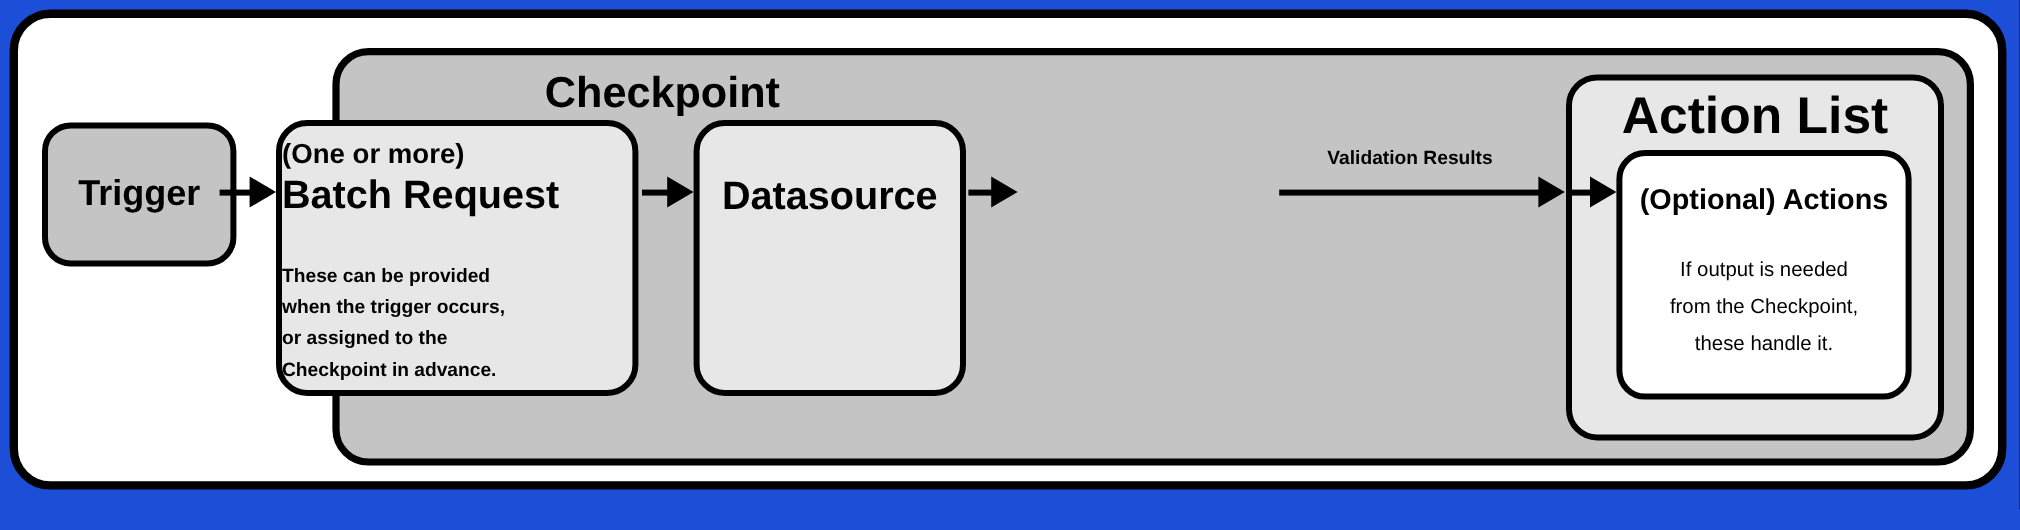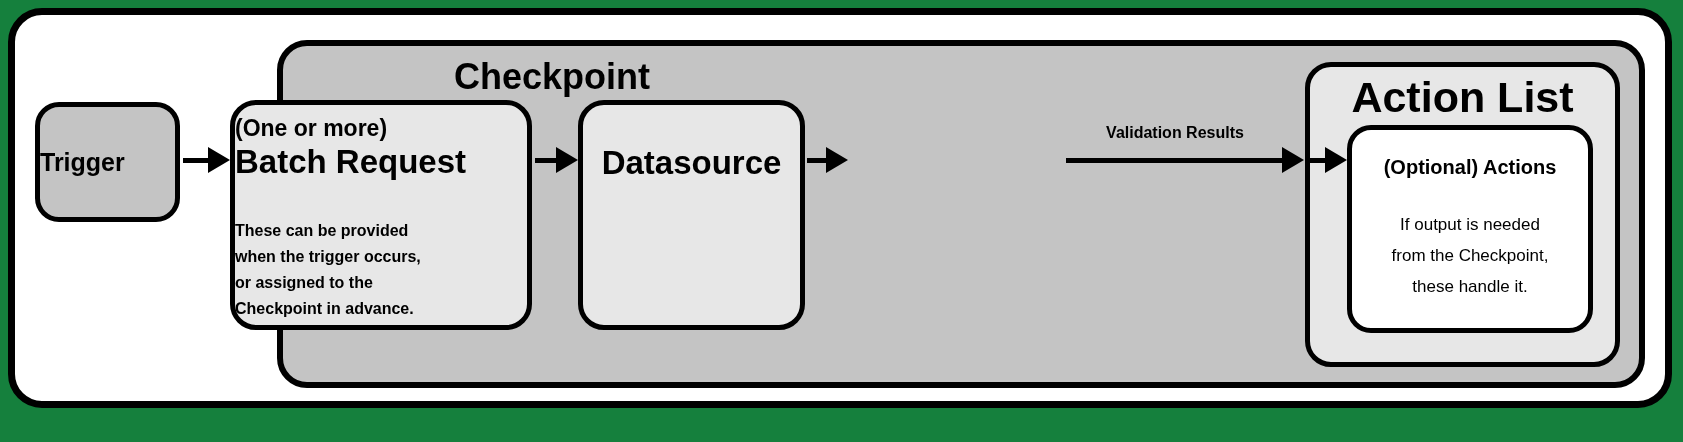--- a/index.html
+++ b/index.html
@@ -1,18 +1,18 @@
 <!DOCTYPE html>
 <html><head>
 <meta charset="utf-8">
 <style>
   html, body { margin: 0; padding: 0; background: #000; }
   .stage {
     position: relative; width: 1683px; height: 442px;
-    background: #15803d; overflow: hidden;
+    background: #1d4ed8; overflow: hidden;
     font-family: "Liberation Sans", sans-serif; color: #000;
   }
   .card {
     position: absolute; left: 8px; top: 8px; width: 1664px; height: 400px;
     box-sizing: border-box; background: #ffffff;
     border: 7px solid #000; border-radius: 34px;
   }
   .container {
     position: absolute; left: 277px; top: 40px; width: 1368px; height: 348px;
     box-sizing: border-box; background: #c4c4c4;
@@ -20,40 +20,40 @@
   }
   .container-title {
     position: absolute; left: 269px; top: 10px; transform: translateX(-50%);
     font-size: 36px; font-weight: bold; white-space: nowrap;
   }
   .node {
     position: absolute; box-sizing: border-box;
     background: #e7e7e7; border: 5px solid #000; border-radius: 26px;
   }
   .node--trigger {
-    left: 35px; top: 102px; width: 145px; height: 120px;
+    left: 35px; top: 102px; width: 162px; height: 120px;
     background: #c4c4c4; border-radius: 24px;
-    display: flex; align-items: center; 
-    font-size: 25px; font-weight: bold;
+    display: flex; align-items: center; justify-content: center;
+    font-size: 30px; font-weight: bold;
   }
   .node--batch { left: 230px; top: 100px; width: 302px; height: 230px; text-align: left; padding-top: 10px; }
   .batch-supertitle { font-size: 23px; font-weight: bold; line-height: 27px; }
   .batch-title { font-size: 33px; font-weight: bold; line-height: 40px; }
   .batch-body { font-size: 16px; font-weight: bold; line-height: 26px; margin-top: 36px; white-space: pre-line; }
   .node--datasource { left: 578px; top: 100px; width: 227px; height: 230px; }
   .node--validator { left: 848px; top: 100px; width: 220px; height: 230px; }
   .node-title { text-align: center; margin-top: 38px; font-size: 33px; font-weight: bold; line-height: 40px; }
   .node--action-list { left: 1305px; top: 62px; width: 315px; height: 305px; }
   .action-list-title { text-align: center; margin-top: 11px; font-size: 43px; font-weight: bold; line-height: 38px; }
   .node--optional {
     position: absolute; left: 37px; top: 58px; width: 246px; height: 208px;
     box-sizing: border-box; background: #ffffff; border: 5px solid #000; border-radius: 24px;
     text-align: center; padding-top: 22px;
   }
-  .optional-title { font-size: 20px; font-weight: bold; line-height: 30px; }
+  .optional-title { font-size: 24px; font-weight: bold; line-height: 30px; }
   .optional-body { font-size: 17px; font-weight: normal; line-height: 31px; margin-top: 27px; white-space: pre-line; }
   .arrow-line { position: absolute; height: 5px; background: #000; }
   .arrow-head {
     position: absolute; width: 0; height: 0;
     border-top: 13px solid transparent; border-bottom: 13px solid transparent;
     border-left: 22px solid #000;
   }
   .edge-label {
     position: absolute; left: 1066px; top: 124px; width: 218px;
     text-align: center; font-size: 16px; font-weight: bold; white-space: nowrap;

